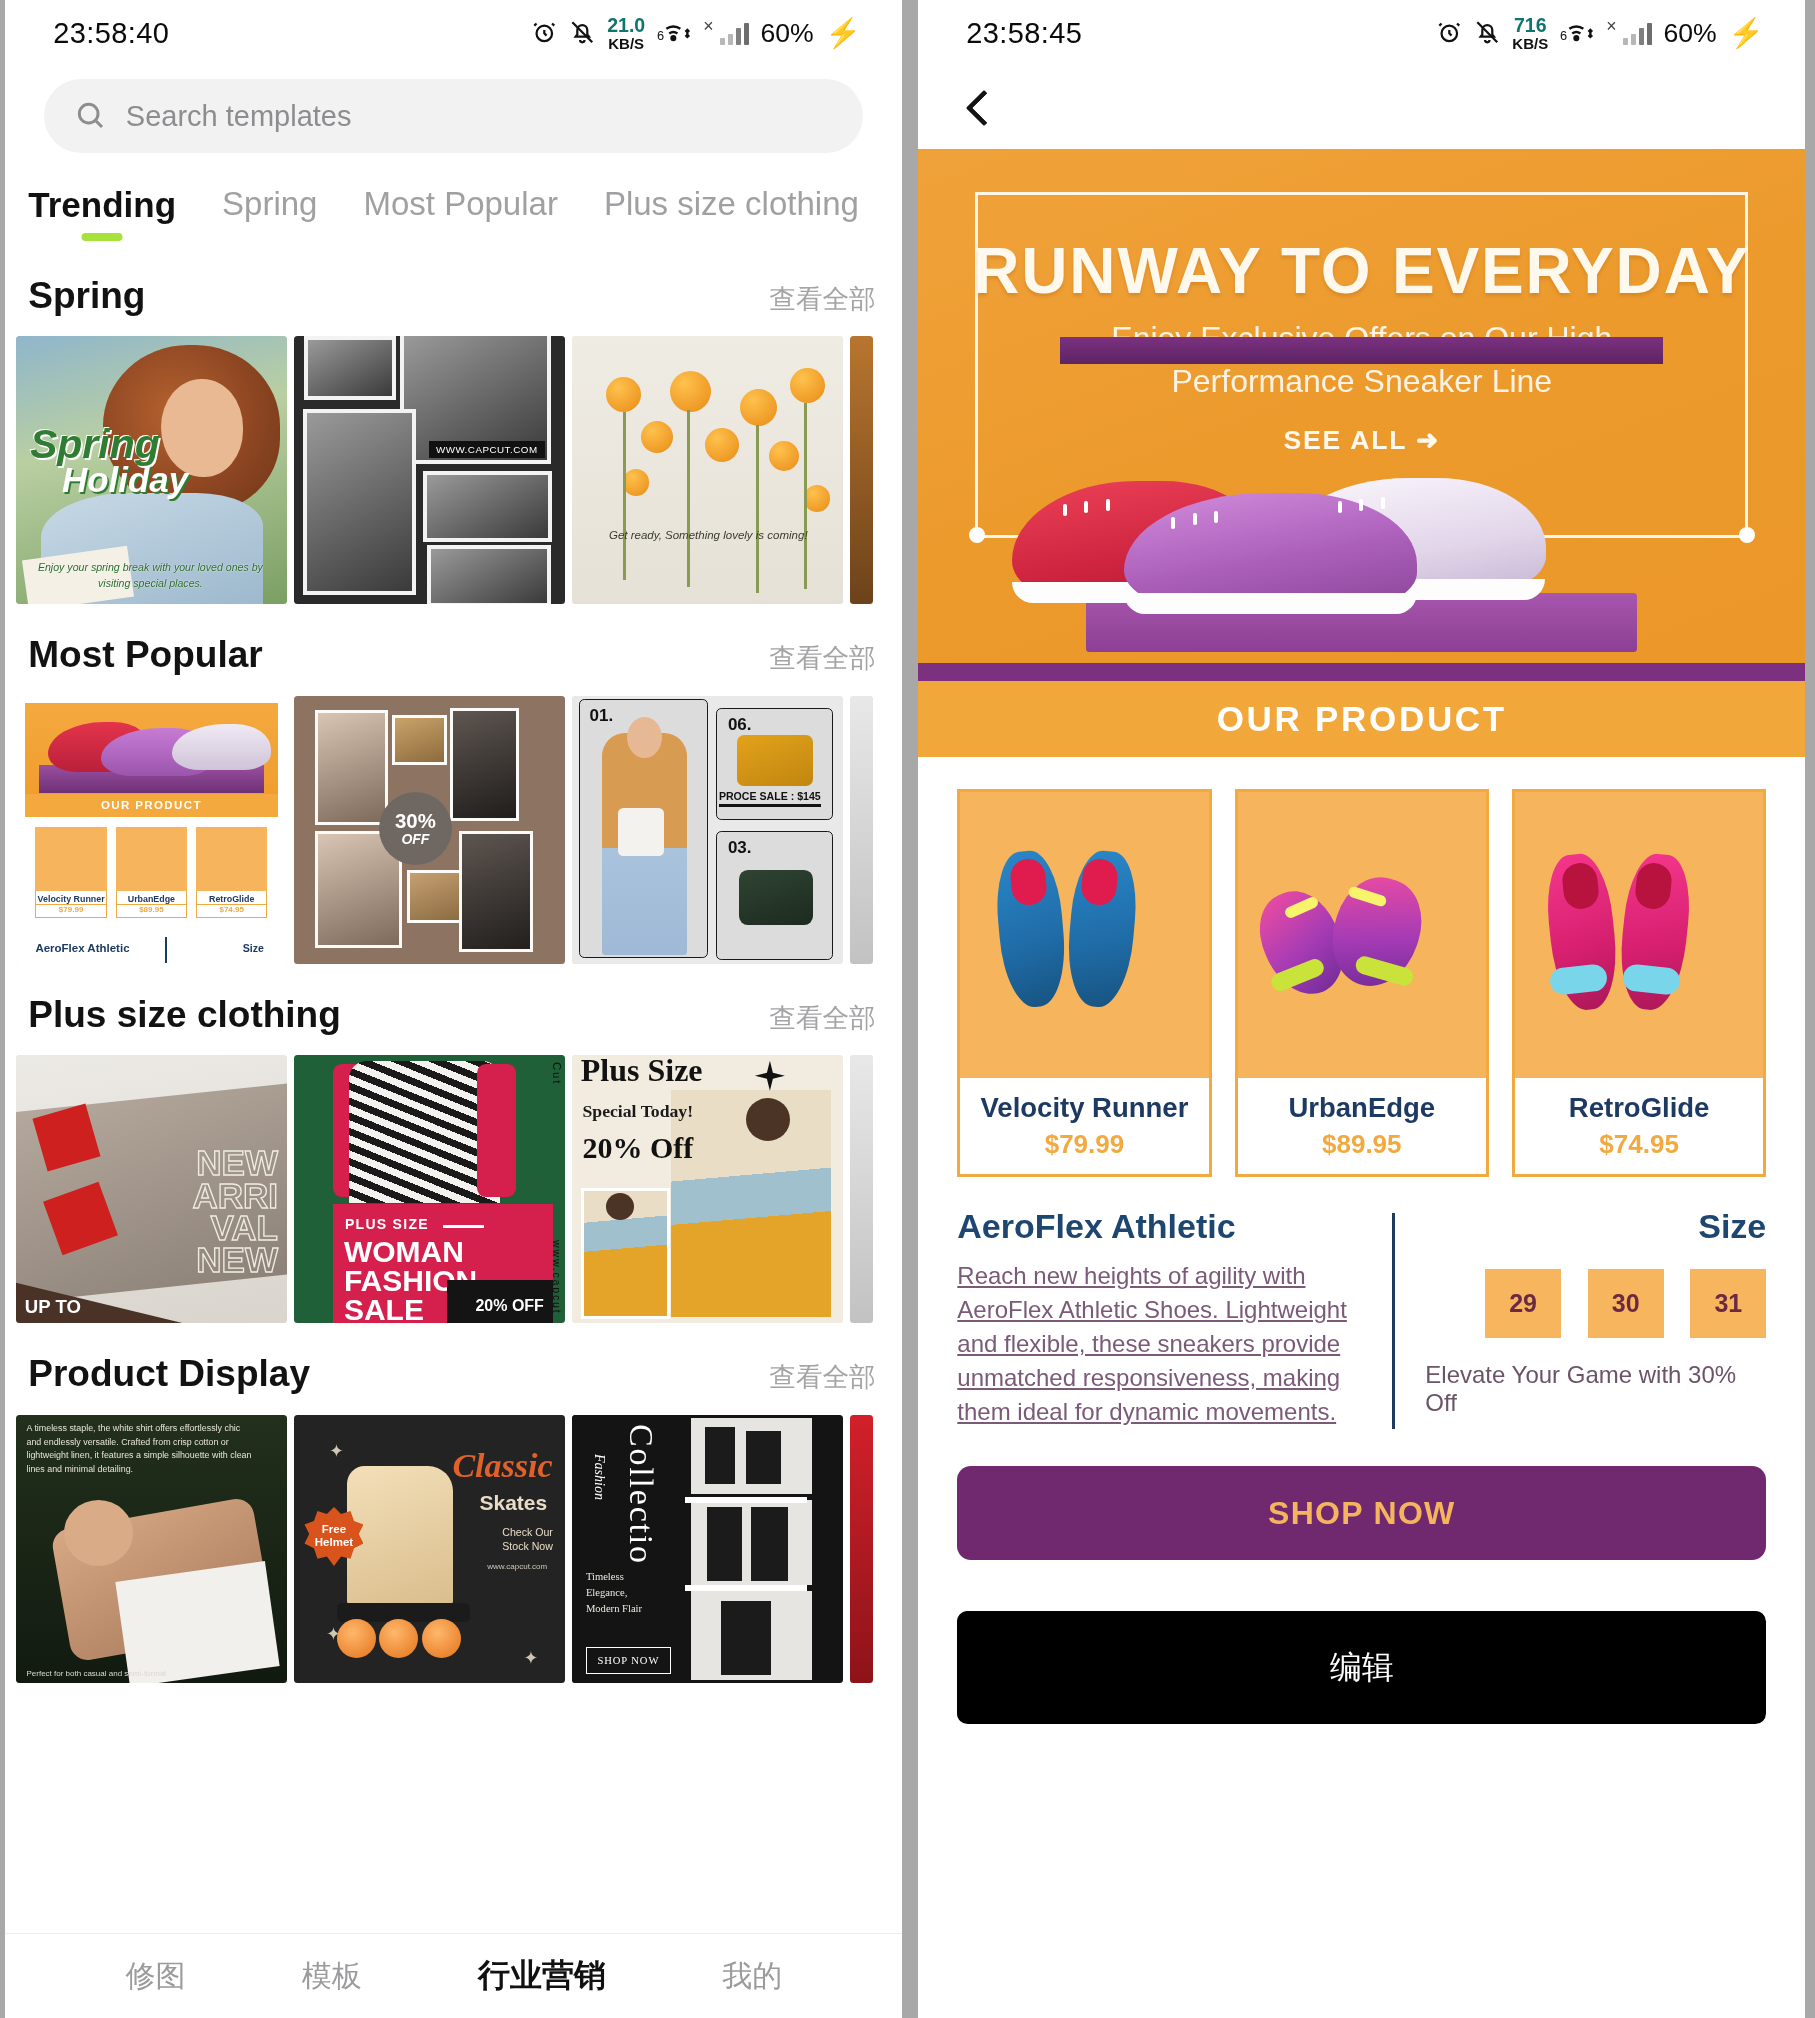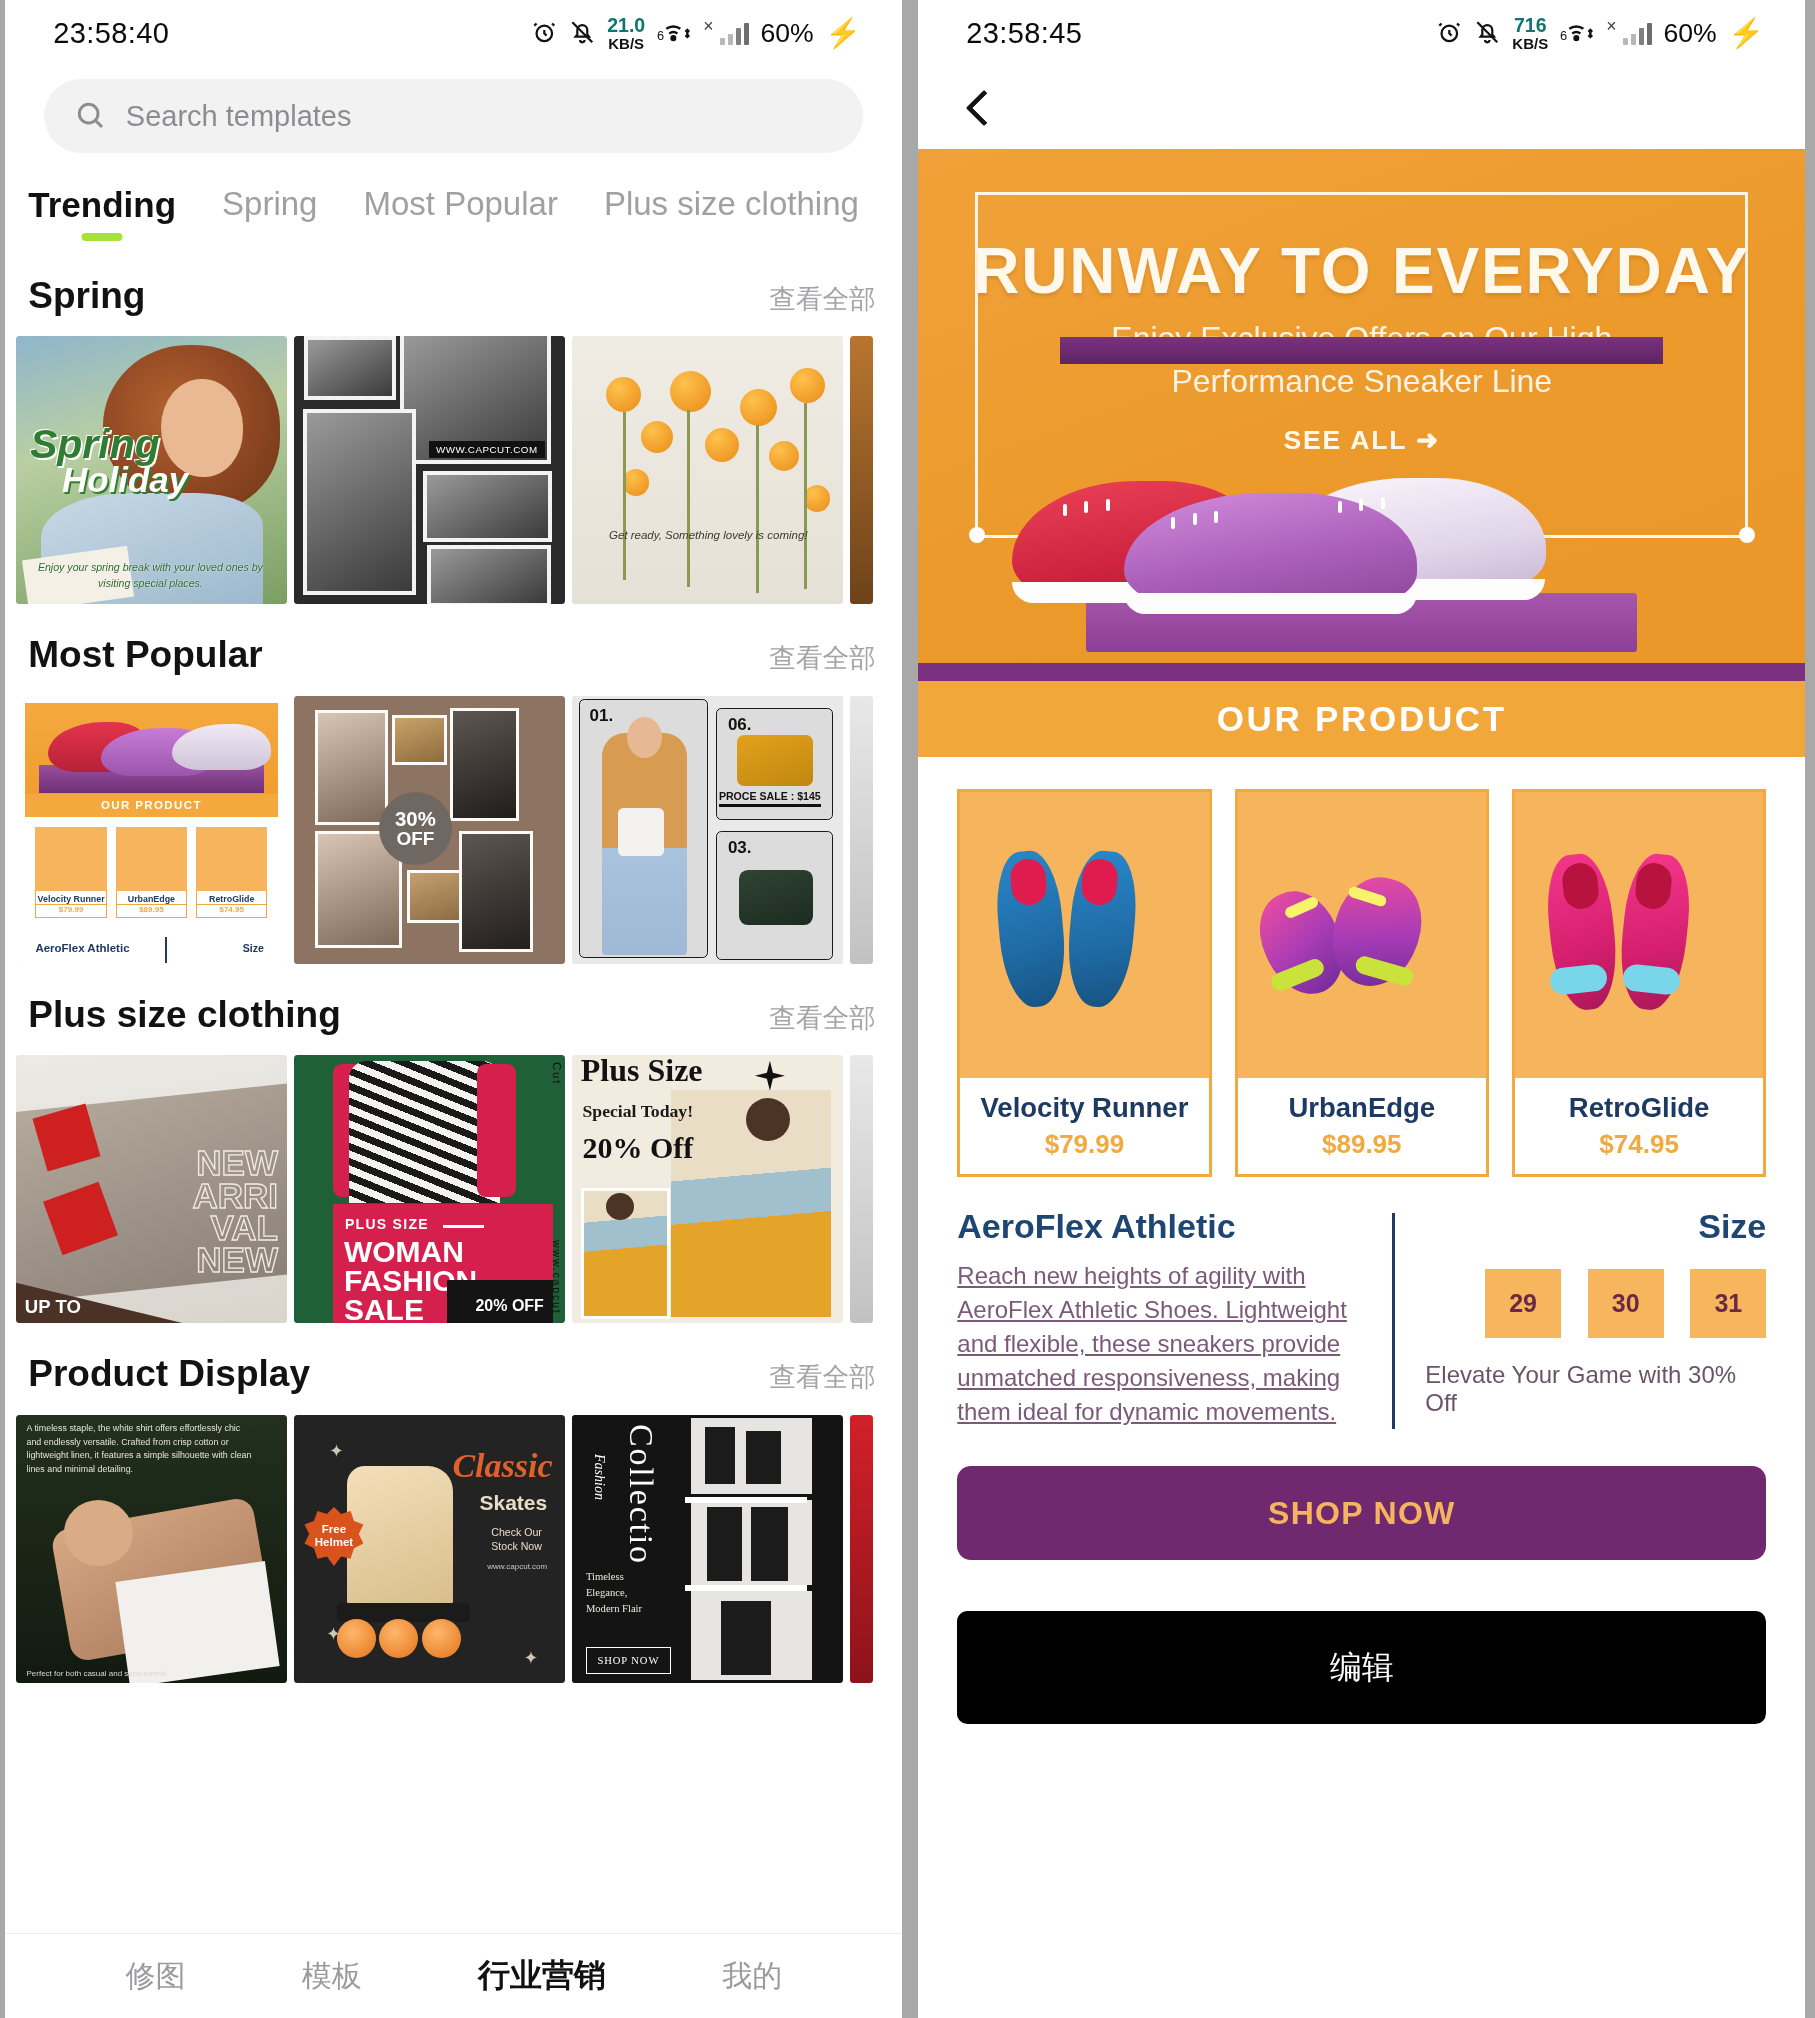--- a/index.html
+++ b/index.html
@@ -166,21 +166,21 @@
   .a-30 .q1 { left:21px; top:14px; width:73px; height:115px; }
   .a-30 .q2 { left:98px; top:19.5px; width:55px; height:50px; background:linear-gradient(160deg,#caa36a,#8d6b3d); }
   .a-30 .q3 { left:156px; top:12.4px; width:69px; height:113px; background:linear-gradient(160deg,#5e5651,#201d1b); }
   .a-30 .q4 { left:21px; top:135px; width:87px; height:117px; }
   .a-30 .q5 { left:113px; top:174px; width:59px; height:53px; background:linear-gradient(160deg,#c5a071,#8c6b42); }
   .a-30 .q6 { left:165px; top:135px; width:74px; height:121px; background:linear-gradient(160deg,#5d5550,#221f1d); }
   .badge30 { position:absolute; left:85px; top:96px; width:73px; height:73px; border-radius:50%;
     background:#6f6862; color:#fff; display:flex; flex-direction:column;
     align-items:center; justify-content:center; font-weight:700; line-height:1; }
   .badge30 em { font-style:normal; font-size:20.4px; }
-  .badge30 span { font-size:19px; }
+  .badge30 span { font-size:14px;font-style:italic; }
 
   
   .a-bag { background:#e9e9e9; }
   .a-bag .cell { position:absolute; background:#dcdcdc; border:1.8px solid #1a1a1a; border-radius:5.3px; }
   .a-bag .c1 { left:7px; top:3.5px; width:129px; height:259px; }
   .a-bag .c2 { left:144px; top:12.4px; width:117px; height:112px; }
   .a-bag .c3 { left:144px; top:135px; width:117px; height:129px; }
   .a-bag .n { position:absolute; font-size:17px; font-weight:700; color:#111; }
   .a-bag .model { position:absolute; left:30px; top:37px; width:85px; height:222px;
     background: linear-gradient(180deg,#d79c52 0%,#d79c52 52%,#a9c3dd 52%,#9fb9d6 100%); border-radius:23px 23px 3.5px 3.5px; }
@@ -253,21 +253,21 @@
   .a-sk { background:#232323; }
   .a-sk .boot { position:absolute; left:53px; top:51px; width:106px; height:142px;
     background: linear-gradient(160deg,#f3dfb9,#d9bd8c); border-radius:17.7px 25px 7px 7px; }
   .a-sk .plate { position:absolute; left:43px; top:188px; width:133px; height:19.5px; background:#1b1b1b; border-radius:5.3px; }
   .a-sk .wh { position:absolute; width:39px; height:39px; border-radius:50%;
     background: radial-gradient(circle at 40% 35%, #ffb76b, #e3731a); top:204px; }
   .a-sk .w1 { left:43px; } .a-sk .w2 { left:85px; } .a-sk .w3 { left:128px; }
   .a-sk .cls { position:absolute; right:12.4px; top:32px; font-size:34px; font-weight:700; font-style:italic;
     color:#e0622a; font-family:"Liberation Serif", serif; }
   .a-sk .skt { position:absolute; right:17.7px; top:76px; font-size:21px; font-weight:700; color:#e8dcc6;margin-left:37px; }
-  .a-sk .chk { position:absolute; right:23px; top:110px; font-size:10.6px; color:#e8dcc6; text-align:right; line-height:1.35; }
+  .a-sk .chk { position:absolute; right:12px; top:110px; font-size:10.6px; color:#e8dcc6; text-align:right; line-height:1.35; }
   .a-sk .url2 { position:absolute; right:17.7px; top:147px; font-size:8px; color:#cfc6b4; }
   .a-sk .free { position:absolute; left:10.6px; top:92px; width:59px; height:59px; background:#d8541c;
     color:#fff; font-size:11.5px; font-weight:700; display:flex; align-items:center; justify-content:center;
     text-align:center; line-height:1.2;
     clip-path: polygon(50% 0,62% 12%,78% 7%,84% 24%,100% 30%,92% 46%,100% 62%,84% 70%,78% 88%,62% 84%,50% 100%,38% 84%,22% 88%,16% 70%,0 62%,8% 46%,0 30%,16% 24%,22% 7%,38% 12%); }
   .a-sk .sp { position:absolute; color:#cfc6b4; font-size:17.7px; }
 
   
   .a-fc { background:#141414; }
   .a-fc .left { position:absolute; left:0; top:0; width:113px; bottom:0; background:#141414; }

